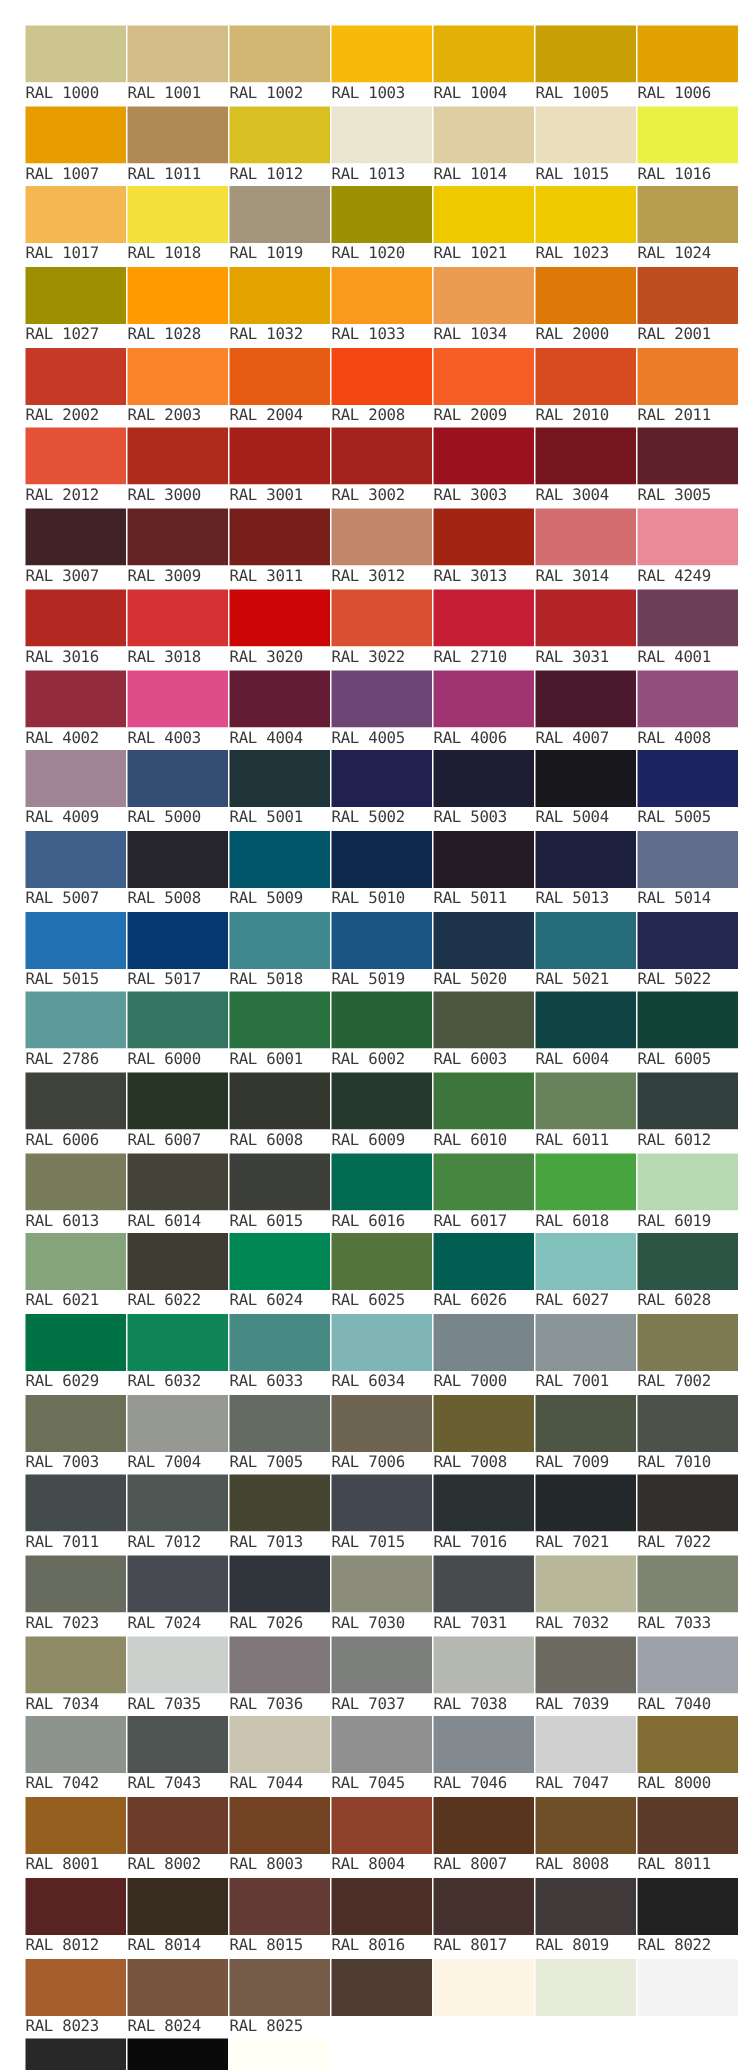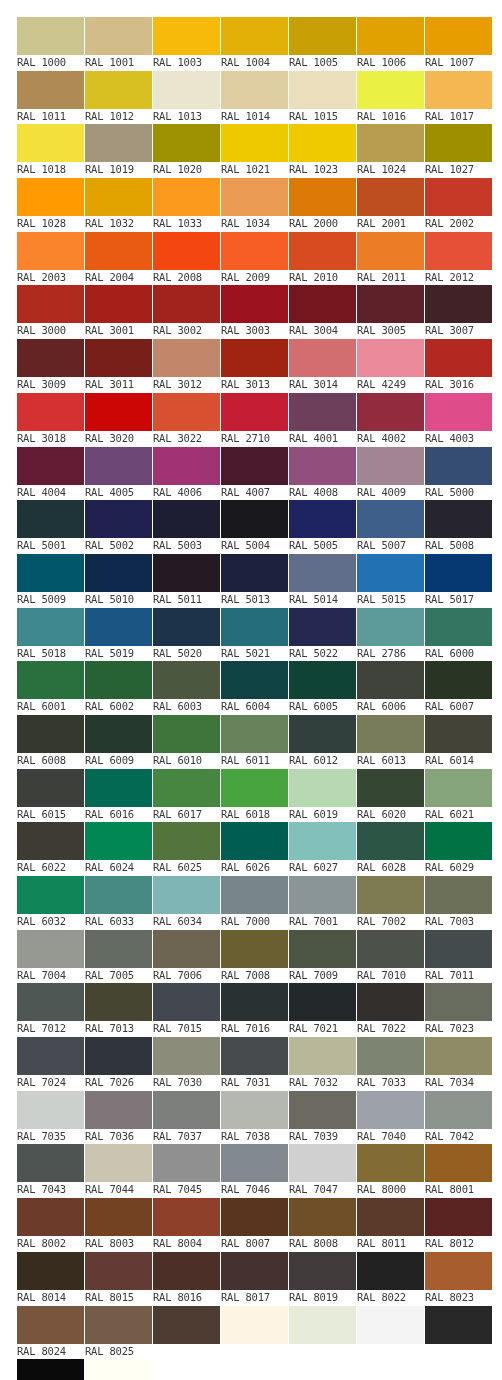--- a/index.html
+++ b/index.html
@@ -66,20 +66,24 @@
   <div class="ral-grid">
       <div class="ral-cell">
         <div class="ral-swatch" title="RAL 1000" style="background: rgb(204, 197, 143);"></div>
         <div class="ral-label">RAL 1000</div>
       </div>
       <div class="ral-cell">
         <div class="ral-swatch" title="RAL 1001" style="background: rgb(209, 188, 138);"></div>
         <div class="ral-label">RAL 1001</div>
       </div>
       <div class="ral-cell">
+        <div class="ral-swatch" title="RAL 1002" style="background: rgb(210, 183, 115);"></div>
+        <div class="ral-label">RAL 1002</div>
+      </div>
+      <div class="ral-cell">
         <div class="ral-swatch" title="RAL 1003" style="background: rgb(247, 186, 11);"></div>
         <div class="ral-label">RAL 1003</div>
       </div>
       <div class="ral-cell">
         <div class="ral-swatch" title="RAL 1004" style="background: rgb(226, 176, 7);"></div>
         <div class="ral-label">RAL 1004</div>
       </div>
       <div class="ral-cell">
         <div class="ral-swatch" title="RAL 1005" style="background: rgb(200, 159, 4);"></div>
         <div class="ral-label">RAL 1005</div>
@@ -270,20 +274,24 @@
       </div>
       <div class="ral-cell">
         <div class="ral-swatch" title="RAL 3022" style="background: rgb(217, 80, 48);"></div>
         <div class="ral-label">RAL 3022</div>
       </div>
       <div class="ral-cell">
         <div class="ral-swatch" title="RAL 3027" style="background: rgb(197, 29, 52);"></div>
         <div class="ral-label">RAL 2710</div>
       </div>
       <div class="ral-cell">
+        <div class="ral-swatch" title="RAL 3031" style="background: rgb(179, 36, 40);"></div>
+        <div class="ral-label">RAL 3031</div>
+      </div>
+      <div class="ral-cell">
         <div class="ral-swatch" title="RAL 4001" style="background: rgb(109, 63, 91);"></div>
         <div class="ral-label">RAL 4001</div>
       </div>
       <div class="ral-cell">
         <div class="ral-swatch" title="RAL 4002" style="background: rgb(146, 43, 62);"></div>
         <div class="ral-label">RAL 4002</div>
       </div>
       <div class="ral-cell">
         <div class="ral-swatch" title="RAL 4003" style="background: rgb(222, 76, 138);"></div>
         <div class="ral-label">RAL 4003</div>
@@ -468,24 +476,20 @@
         <div class="ral-swatch" title="RAL 6017" style="background: rgb(70, 134, 65);"></div>
         <div class="ral-label">RAL 6017</div>
       </div>
       <div class="ral-cell">
         <div class="ral-swatch" title="RAL 6018" style="background: rgb(72, 164, 63);"></div>
         <div class="ral-label">RAL 6018</div>
       </div>
       <div class="ral-cell">
         <div class="ral-swatch" title="RAL 6019" style="background: rgb(183, 217, 177);"></div>
         <div class="ral-label">RAL 6019</div>
-      </div>
-      <div class="ral-cell">
-        <div class="ral-swatch" title="RAL 6020" style="background: rgb(53, 71, 51);"></div>
-        <div class="ral-label">RAL 6020</div>
       </div>
       <div class="ral-cell">
         <div class="ral-swatch" title="RAL 6021" style="background: rgb(134, 164, 124);"></div>
         <div class="ral-label">RAL 6021</div>
       </div>
       <div class="ral-cell">
         <div class="ral-swatch" title="RAL 6022" style="background: rgb(62, 59, 50);"></div>
         <div class="ral-label">RAL 6022</div>
       </div>
       <div class="ral-cell">

